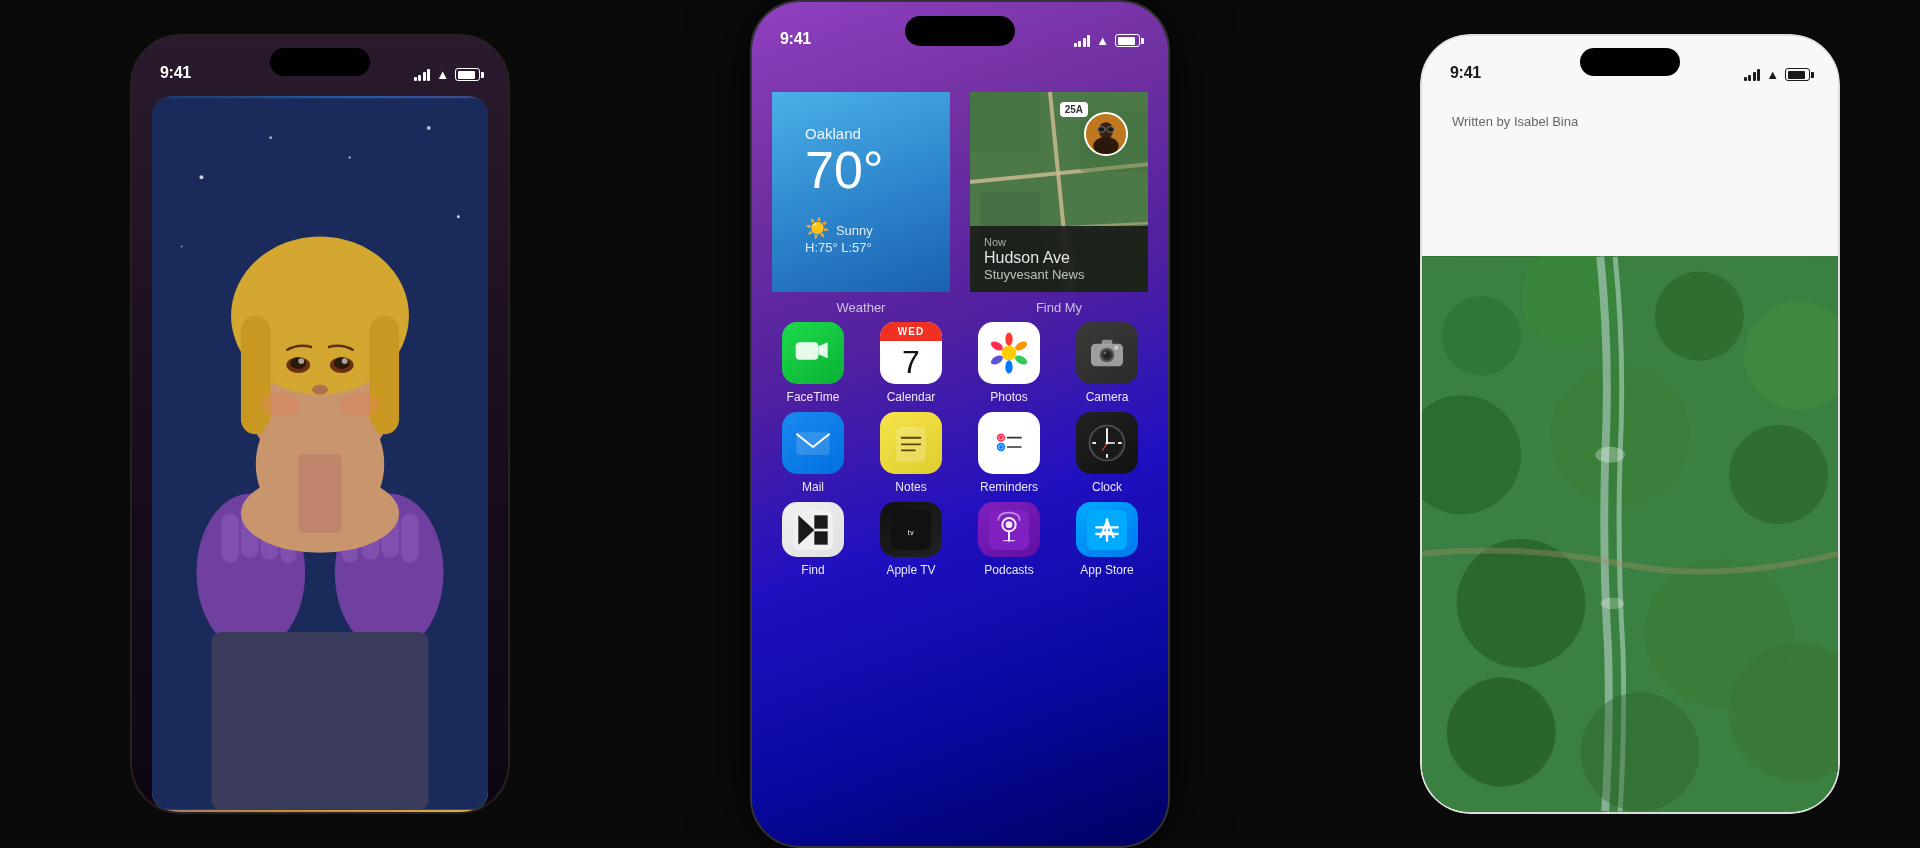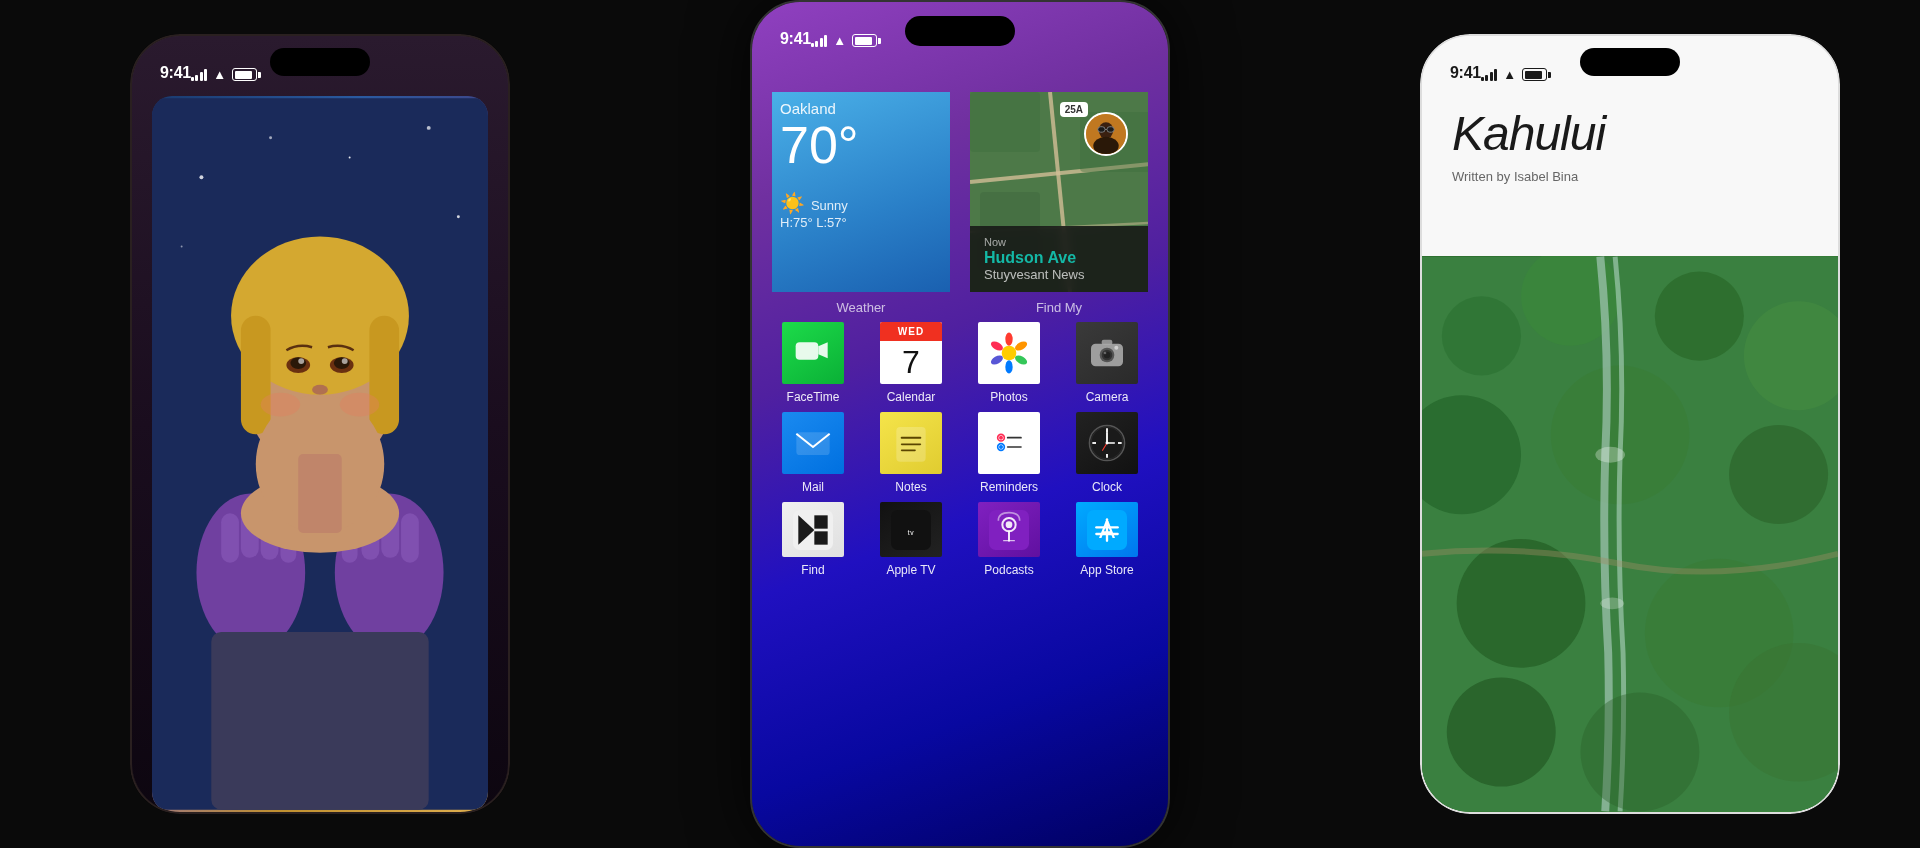--- a/index.html
+++ b/index.html
@@ -86,21 +86,21 @@
 
     
     .status-bar {
       position: absolute;
       top: 0;
       left: 0;
       right: 0;
       height: 54px;
       display: flex;
       align-items: flex-end;
-      justify-content: flex-start;
+      justify-content: space-between;
       padding: 0 28px 8px;
       z-index: 5;
     }
 
     .status-time {
       font-size: 16px;
       font-weight: 600;
       color: white;
       letter-spacing: -0.3px;
     }
@@ -203,21 +203,21 @@
       position: absolute;
       top: 90px;
       left: 20px;
       right: 20px;
       display: flex;
       gap: 12px;
     }
 
     .weather-widget {
       background: linear-gradient(160deg, #4ab0e8 0%, #2a80c8 60%, #1a60b0 100%);
-      padding: 8px;
+      padding: 33px;
       height: 200px;
     }
 
     .weather-city {
       font-size: 15px;
       color: rgba(255,255,255,0.9);
       font-weight: 500;
     }
 
     .weather-temp {
@@ -269,22 +269,22 @@
       backdrop-filter: blur(4px);
     }
 
     .findmy-now {
       font-size: 11px;
       color: rgba(255,255,255,0.6);
     }
 
     .findmy-location {
       font-size: 16px;
-      color: #14b8a6;
-      font-weight: 700;
+      color: #e5e5e5;
+      font-weight: 400;
       line-height: 1.2;
     }
 
     .findmy-sublocation {
       font-size: 13px;
       color: rgba(255,255,255,0.7);
     }
 
     .avatar-bubble {
       position: absolute;
@@ -332,21 +332,21 @@
       display: flex;
       flex-direction: column;
       align-items: center;
       width: 82px;
       gap: 6px;
     }
 
     .app-icon {
       width: 62px;
       height: 62px;
-      border-radius: 2px;
+      border-radius: 15px;
       display: flex;
       align-items: center;
       justify-content: center;
       font-size: 30px;
     }
 
     .app-label {
       font-size: 12px;
       color: rgba(255,255,255,0.9);
       text-align: center;
@@ -785,21 +785,20 @@
         <span class="wifi-icon wifi-icon-dark">▲</span>
         <div class="battery-icon battery-icon-dark">
           <div class="battery-fill battery-fill-dark"></div>
         </div>
       </div>
     </div>
 
     <div class="dynamic-island dynamic-island-small"></div>
 
     <div class="right-header">
-      <div class="right-title">Kahului</div>
       <div class="right-subtitle">
         <div>Written by Isabel Bina</div>
       </div>
     </div>
 
     <div class="right-image">
       <div class="waterfall-overlay"></div>
       <svg viewBox="0 0 420 560" width="420" height="100%" xmlns="http://www.w3.org/2000/svg" style="position:absolute;inset:0;width:100%;height:100%;">
 
         <rect width="420" height="560" fill="#2a6a2a"></rect>

